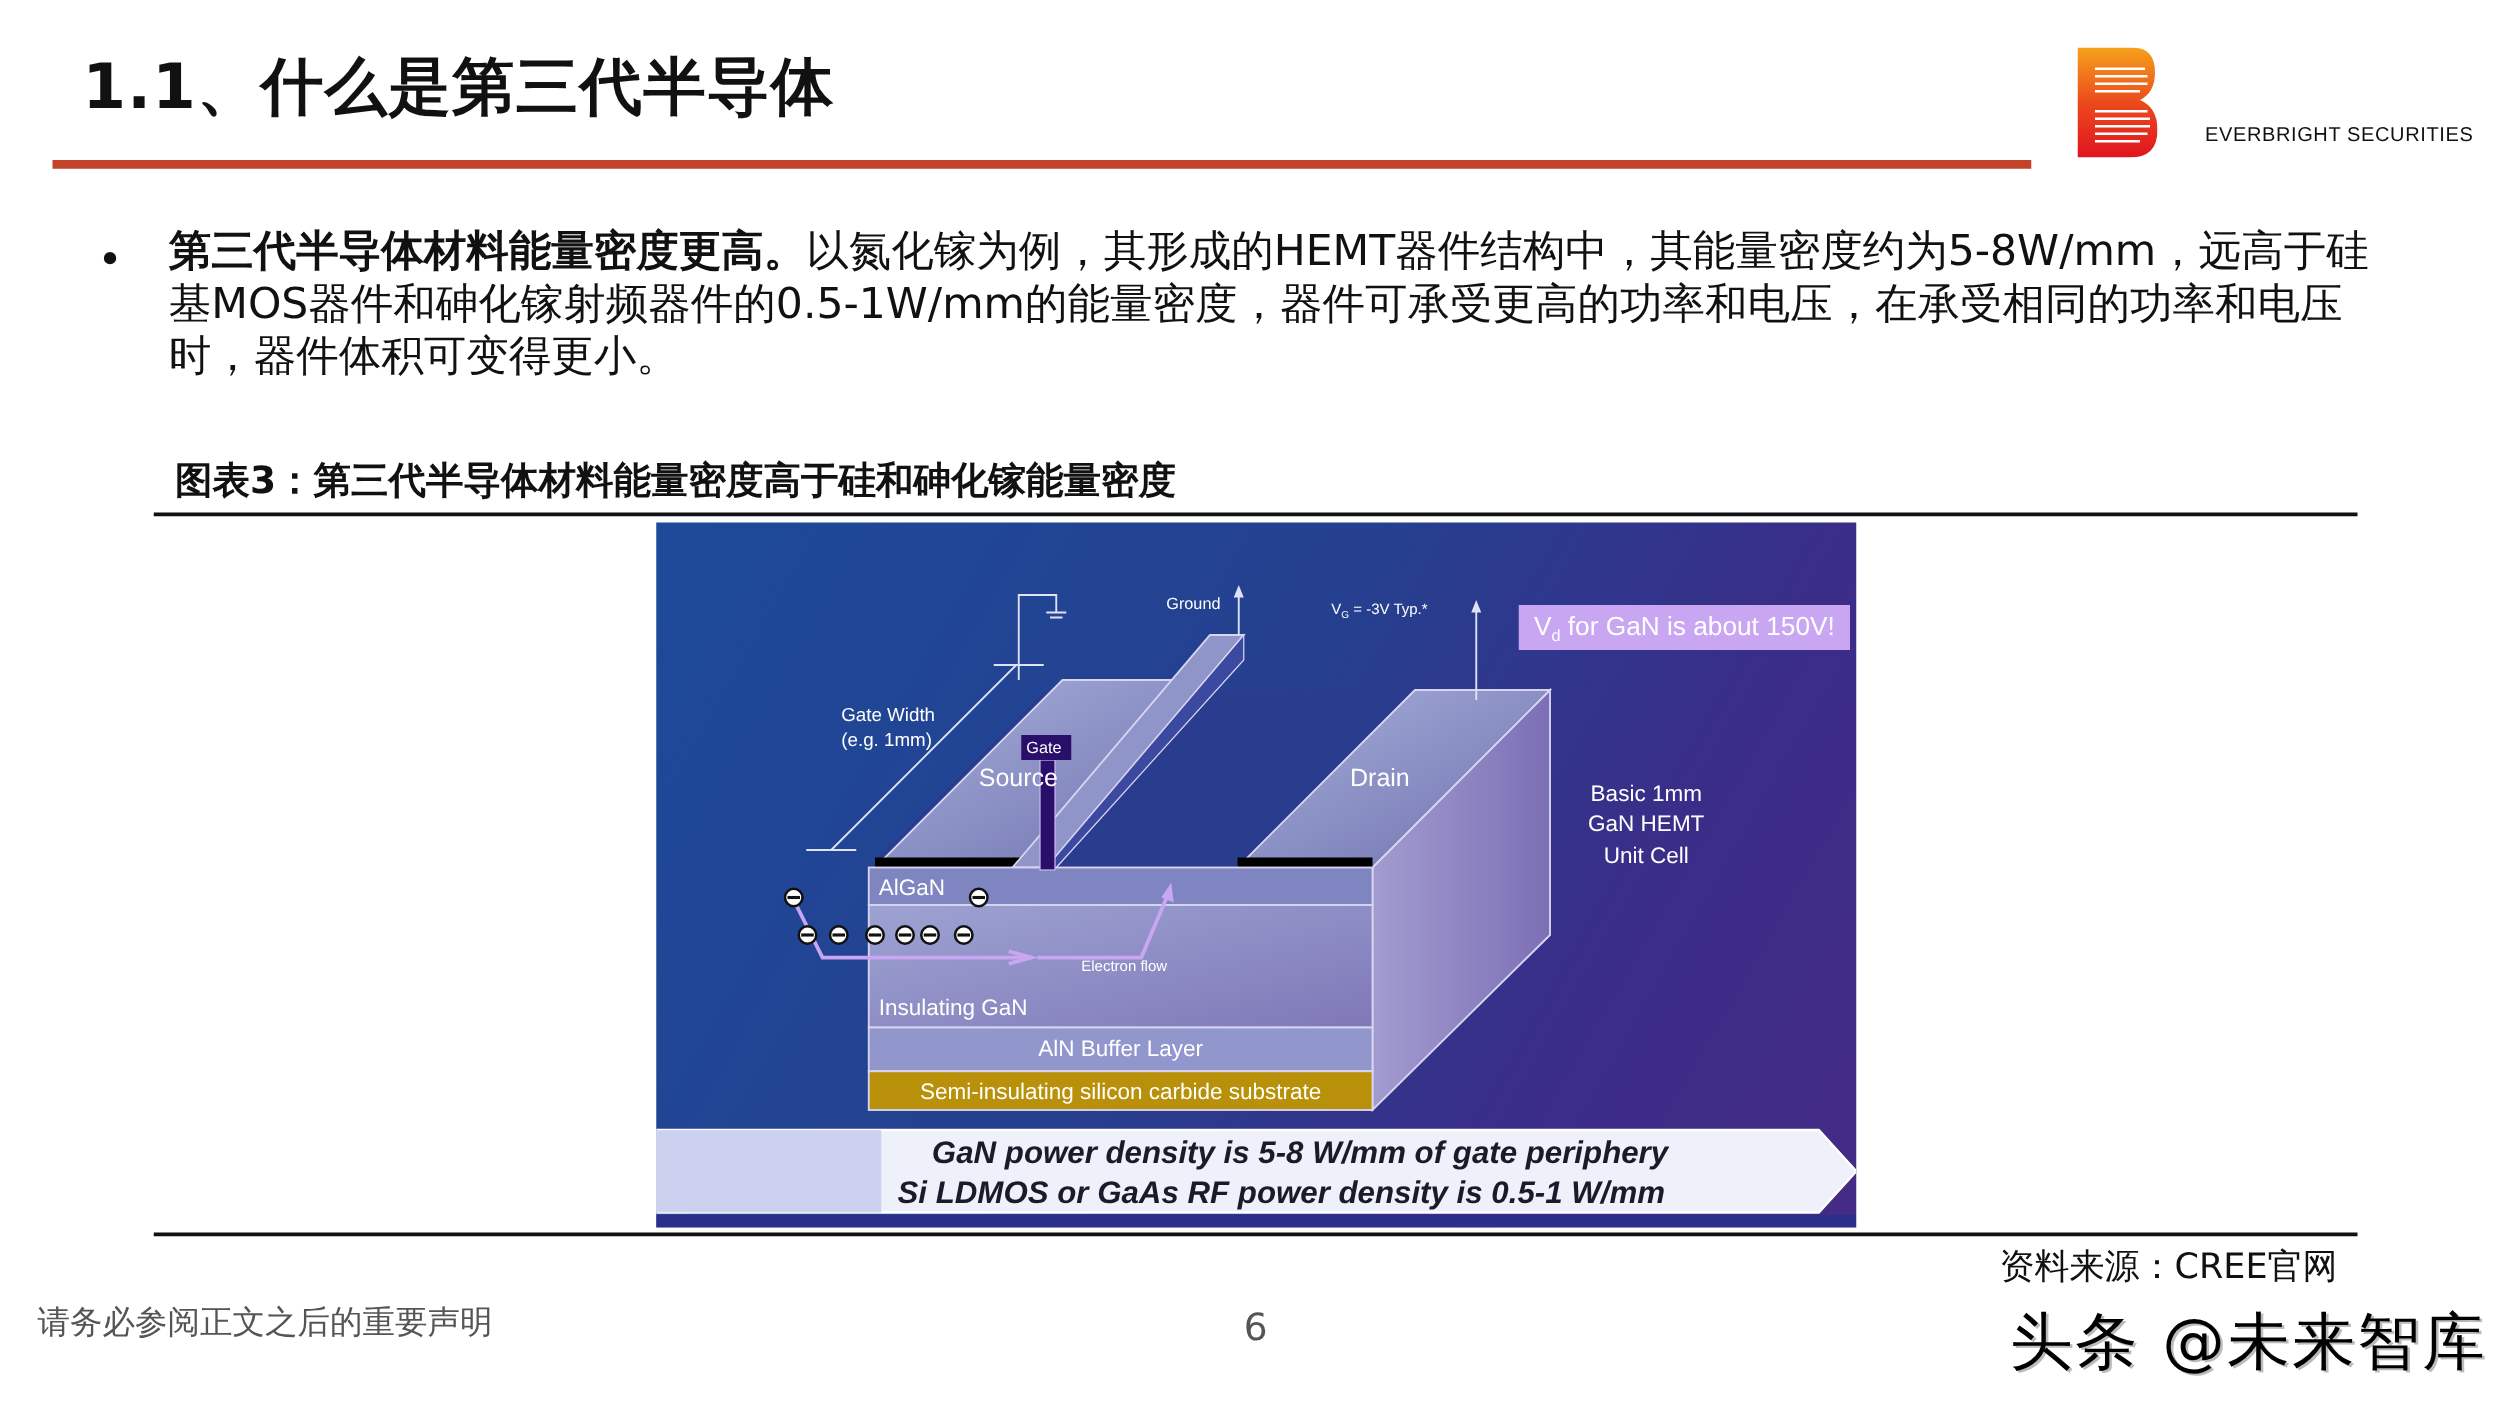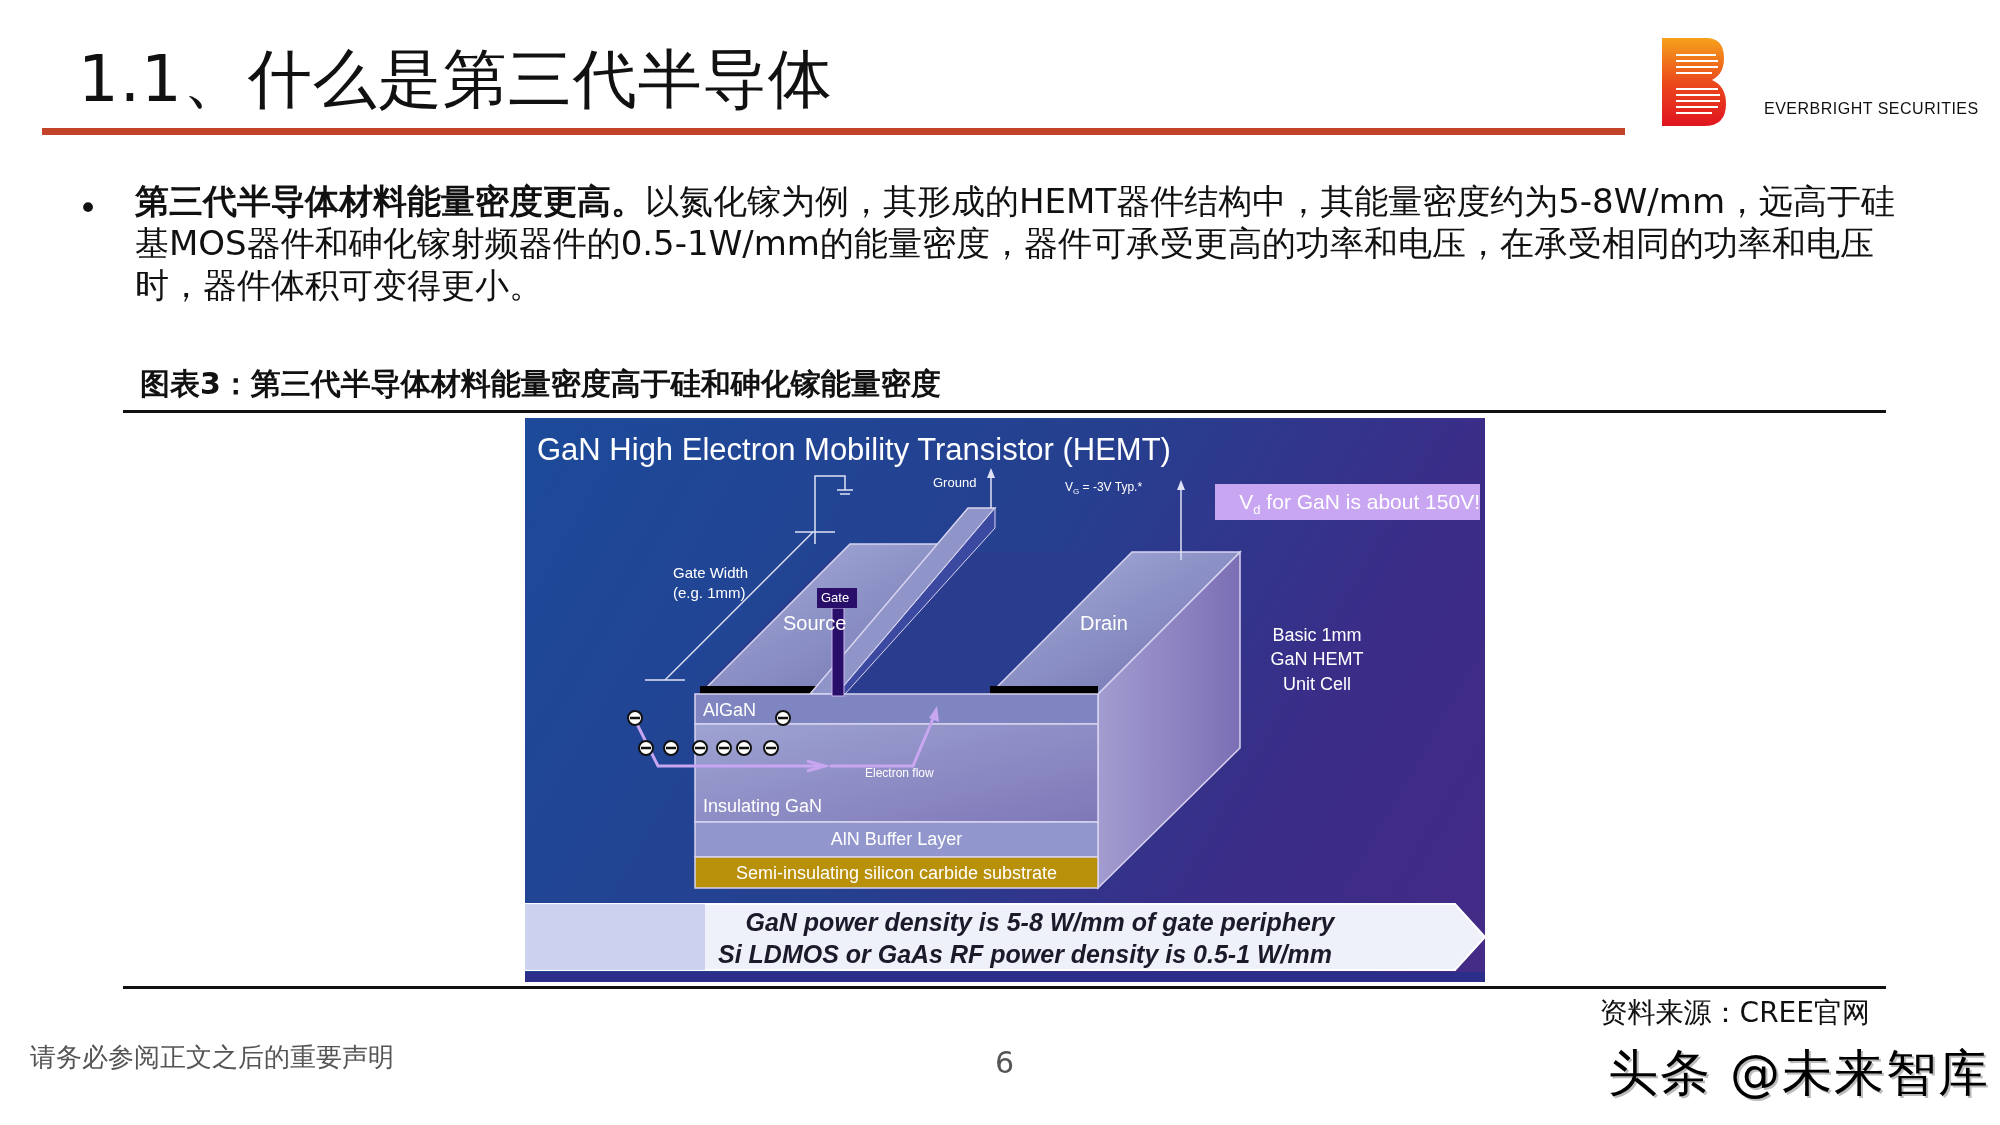--- a/index.html
+++ b/index.html
@@ -1,19 +1,19 @@
 <!DOCTYPE html>
 <html><head>
 <meta charset="utf-8">
 <style>
   html,body{margin:0;padding:0;background:#fff;}
   body{width:2000px;height:1125px;position:relative;overflow:hidden;
        font-family:"DejaVu Sans","Liberation Sans",sans-serif;color:#111;}
   .abs{position:absolute;}
-  #title{left:78px;top:36px;font-size:64px;font-weight:normal;letter-spacing:1px;white-space:nowrap;}
+  #title{left:66px;top:36px;font-size:50px;font-weight:bold;letter-spacing:1px;white-space:nowrap;}
   #title-rule{left:42px;top:128px;width:1583px;height:7px;background:#c0432a;}
   #logo{left:1662px;top:38px;width:320px;height:90px;}
   #logo-mark{left:0;top:0;width:64px;height:88px;}
   #logo-cn{left:100px;top:4px;font-size:46px;font-weight:bold;letter-spacing:6px;white-space:nowrap;}
   #logo-en{left:102px;top:62px;font-size:16px;letter-spacing:.5px;white-space:nowrap;font-family:"Liberation Sans",sans-serif;}
   #bullet-dot{left:78px;top:188px;font-size:34px;}
   #bullet-text{left:135px;top:180px;width:1770px;font-size:34px;line-height:42px;font-family:"DejaVu Sans",sans-serif;}
   #bullet-text b{font-weight:bold;}
   #caption{left:140px;top:364px;font-size:30px;font-weight:bold;white-space:nowrap;}
   #cap-rule{left:123px;top:410px;width:1763px;height:3px;background:#111;}
@@ -22,21 +22,21 @@
   #disclaimer{left:30px;top:1040px;font-size:26px;color:#555;white-space:nowrap;}
   #page-num{left:995px;top:1045px;font-size:30px;color:#555;}
   #watermark{left:1608px;top:1040px;font-size:50px;color:#000000;white-space:nowrap;
       text-shadow:2px 2px 0 #bbb;letter-spacing:2px;}
   
   #figure{left:525px;top:418px;width:960px;height:564px;overflow:hidden;
       background:linear-gradient(120deg,#1d4a9a 0%,#25408f 45%,#3a2d88 75%,#442b86 100%);}
   #fig-title{left:12px;top:14px;font-size:31px;color:#fff;font-family:"Liberation Sans",sans-serif;white-space:nowrap;}
   .lbl{position:absolute;color:#fff;font-family:"Liberation Sans",sans-serif;font-weight:normal;white-space:nowrap;}
   #vd-box{left:690px;top:66px;width:265px;height:36px;background:#c9a6f2;color:#fff;
-      font-family:"Liberation Sans",sans-serif;font-size:21px;line-height:36px;text-align:right;}
+      font-family:"Liberation Sans",sans-serif;font-size:21px;line-height:36px;text-align:center;}
   .bn-line{position:absolute;left:100px;width:800px;text-align:center;font-family:"Liberation Sans",sans-serif;
       font-style:italic;font-weight:bold;font-size:25px;color:#1a1a2a;white-space:nowrap;}
 </style>
 </head>
 <body>
 
 <div class="abs" id="title">1.1、什么是第三代半导体</div>
 <div class="abs" id="title-rule"></div>
 
 <div class="abs" id="logo">
@@ -64,21 +64,20 @@
   <div class="abs" id="logo-en">EVERBRIGHT SECURITIES</div>
 </div>
 
 <div class="abs" id="bullet-dot">•</div>
 <div class="abs" id="bullet-text"><b>第三代半导体材料能量密度更高。</b><span>以氮化镓为例，其形成的HEMT器件结构中，其能量密度约为5-8W/mm，远高于硅基MOS器件和砷化镓射频器件的0.5-1W/mm的能量密度，器件可承受更高的功率和电压，在承受相同的功率和电压时，器件体积可变得更小。</span></div>
 
 <div class="abs" id="caption">图表3：第三代半导体材料能量密度高于硅和砷化镓能量密度</div>
 <div class="abs" id="cap-rule"></div>
 
 <div class="abs" id="figure">
-  <div class="abs" id="fig-title">GaN High Electron Mobility Transistor (HEMT)</div>
 
   <svg class="abs" style="left:0;top:0" width="960" height="564">
     <defs>
       <linearGradient id="face" x1="0" y1="0" x2="1" y2="1">
         <stop offset="0" stop-color="#9da3d2"></stop>
           <stop offset="1" stop-color="#7f78b8"></stop>
       </linearGradient>
       <linearGradient id="top" x1="0" y1="0" x2="1" y2="1">
         <stop offset="0" stop-color="#a9b0dc"></stop>
           <stop offset="1" stop-color="#6d70ad"></stop>

